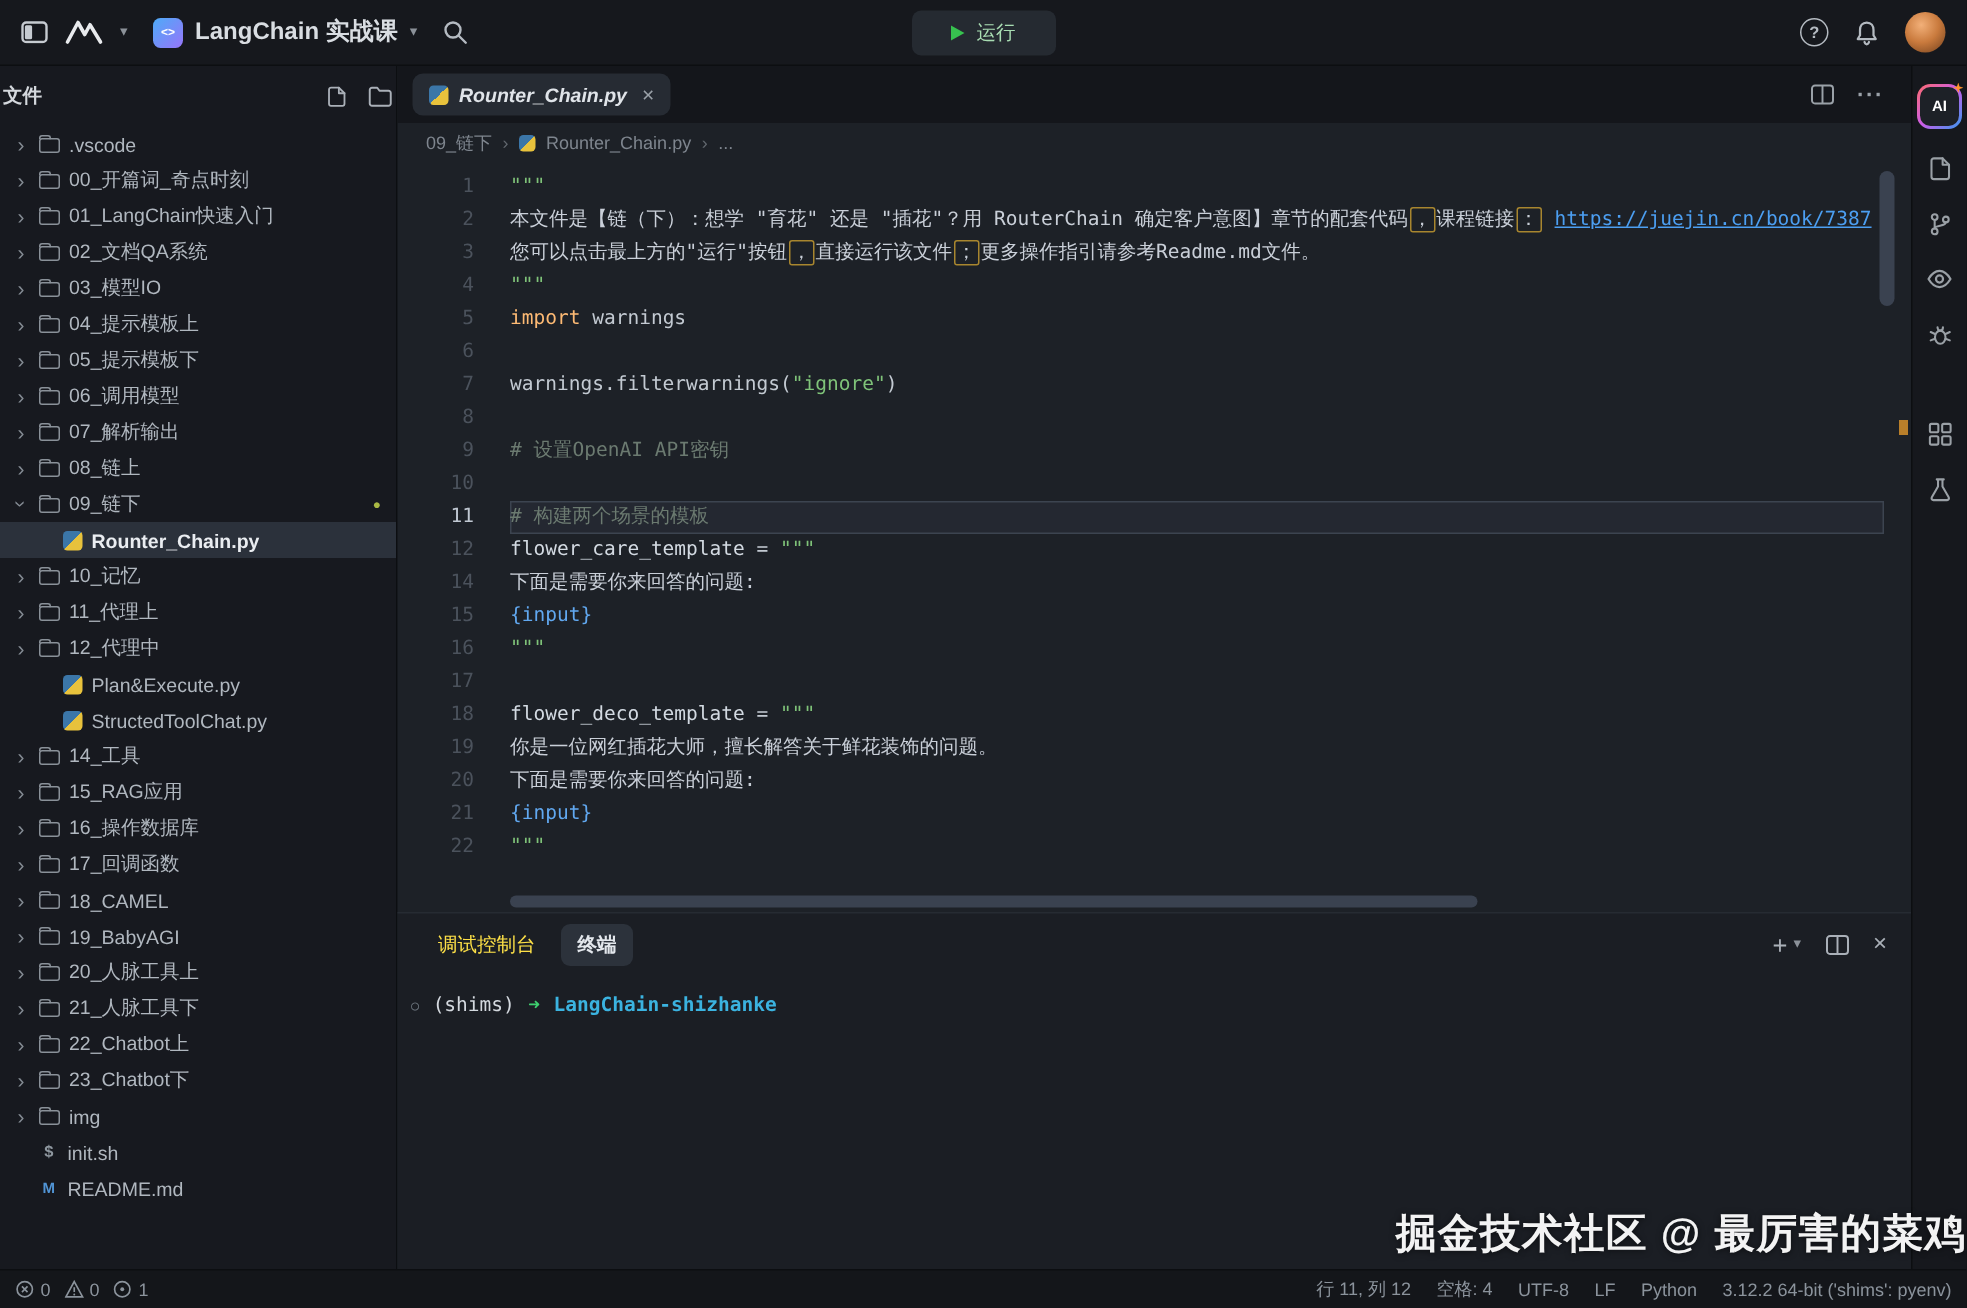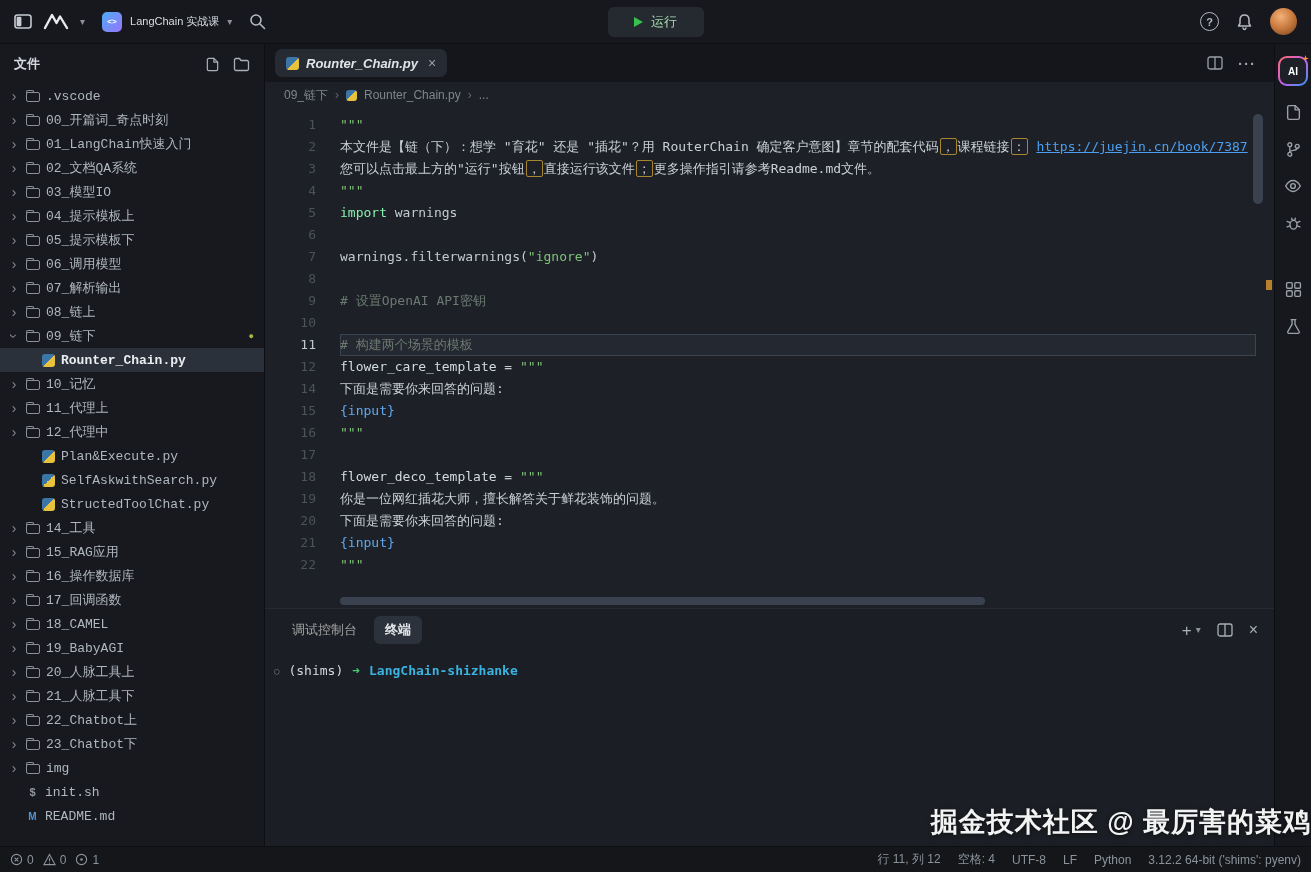--- a/index.html
+++ b/index.html
@@ -9,56 +9,56 @@
 
   
   .titlebar{height:44px;flex:none;background:#16181d;border-bottom:1px solid #0c0e11;
     display:flex;align-items:center;padding:0 14px;position:relative;z-index:5;}
   .tb-left{display:flex;align-items:center;gap:11px;}
   .icon-btn{display:flex;align-items:center;justify-content:center;cursor:pointer;background:none;border:none;}
   .ws-chip{display:flex;align-items:center;gap:8px;padding:4px 6px;border-radius:6px;cursor:pointer;}
   .ws-icon{width:20px;height:20px;border-radius:5px;background:linear-gradient(135deg,#4dabf7,#9775fa);
     display:flex;align-items:center;justify-content:center;color:#fff;font-size:8px;font-weight:700;}
   .ws-icon::before{content:"<>";}
-  .ws-name{color:#d9dde2;font-size:11px;font-weight:400;}
+  .ws-name{color:#d9dde2;font-size:16px;font-weight:700;}
   .chev-glyph{color:#8b9199;font-size:10px;line-height:1;}
   .run-btn{position:absolute;left:50%;transform:translateX(-50%);top:7px;height:30px;min-width:96px;
     background:#252a31;border-radius:6px;display:flex;align-items:center;justify-content:center;gap:8px;
     padding:0 20px;cursor:pointer;border:none;}
   .play-tri{width:0;height:0;border-left:9px solid #37c24f;border-top:5.5px solid transparent;border-bottom:5.5px solid transparent;}
   .run-label{color:#a8dcb2;font-size:13px;}
   .tb-right{margin-left:auto;display:flex;align-items:center;gap:17px;}
   .help-badge{width:19px;height:19px;border-radius:50%;border:1.5px solid #b4bac1;color:#b4bac1;
     font-size:11px;display:flex;align-items:center;justify-content:center;font-weight:700;}
   .help-badge::before{content:"?";}
   .avatar{width:27px;height:27px;border-radius:50%;
     background:radial-gradient(circle at 40% 32%,#f2b079 0%,#c97a3d 48%,#6f3f1d 100%);}
 
   
   .main{flex:1;display:flex;min-height:0;}
 
   
   .sidebar{width:265px;flex:none;background:#17191f;border-right:1px solid #0c0e11;display:flex;flex-direction:column;overflow:hidden;}
-  .sidebar-header{height:40px;flex:none;display:flex;align-items:center;justify-content:space-between;padding:0 14px;}
+  .sidebar-header{height:40px;flex:none;display:flex;align-items:center;justify-content:space-between;padding:0 2px;}
   .sidebar-title{font-size:13px;font-weight:700;color:#d4d8dd;}
   .sidebar-actions{display:flex;gap:13px;align-items:center;}
   #file-tree{flex:1;overflow:hidden;font-size:13px;}
   .tree-row{height:24px;display:flex;align-items:center;gap:6px;color:#b0b7bf;cursor:pointer;padding-right:10px;}
   .tree-row.selected{background:#2b313b;color:#eaedf1;font-weight:600;}
   .chev{color:#848b93;font-size:14px;width:12px;flex:none;display:inline-flex;justify-content:center;line-height:1;}
   .chev.open{transform:rotate(90deg);}
   .chev.hide{visibility:hidden;}
   .ic-folder{width:14px;height:10px;flex:none;border:1px solid #8a9199;border-radius:2px;position:relative;margin-top:2px;}
   .ic-folder::before{content:"";position:absolute;top:-3.5px;left:-1px;width:6px;height:2.5px;
     border:1px solid #8a9199;border-bottom:none;border-radius:2px 2px 0 0;}
   .ic-py{width:13px;height:13px;flex:none;border-radius:3px;background:linear-gradient(135deg,#3b76a8 0 50%,#e8c23c 50% 100%);}
   .ic-py.small{width:11px;height:11px;}
   .ic-sh{width:13px;flex:none;text-align:center;color:#8e979f;font-weight:700;font-size:11px;}
   .ic-md{width:13px;flex:none;text-align:center;color:#5195d6;font-weight:700;font-size:10px;}
-  .tree-label{white-space:nowrap;overflow:hidden;font-family:Liberation Mono, monospace;}
+  .tree-label{white-space:nowrap;overflow:hidden;}
   .mod-dot{margin-left:auto;color:#aab944;font-size:9px;}
 
   
   .editor-col{flex:1;min-width:0;display:flex;flex-direction:column;background:#1d2127;}
   .tabbar{height:38px;flex:none;background:#14161b;display:flex;align-items:center;justify-content:space-between;padding:0 10px;}
   .tab{height:28px;background:#262b33;border-radius:7px;display:flex;align-items:center;gap:7px;padding:0 11px;cursor:pointer;}
   .tab-label{color:#e0e4e9;font-size:13px;font-style:italic;font-weight:600;white-space:nowrap;}
   .tab-close{color:#9aa1a8;font-size:14px;margin-left:3px;}
   .tab-actions{display:flex;align-items:center;gap:15px;color:#9aa1a8;padding-right:8px;}
   .more-glyph{color:#9aa1a8;font-size:15px;letter-spacing:1px;font-weight:700;}
@@ -71,36 +71,36 @@
   .code-area{flex:none;height:500px;position:relative;overflow:hidden;
     font-family:"DejaVu Sans Mono","Liberation Mono",monospace;font-size:13px;padding-top:6px;}
   .code-line{display:flex;height:22px;line-height:22px;}
   .ln{width:51px;flex:none;text-align:right;color:#4b525c;user-select:none;}
   .lc{flex:1;min-width:0;margin-left:24px;margin-right:18px;white-space:pre;overflow:hidden;}
   .code-line.current .ln{color:#c0c8d2;}
   .code-line.current .lc{background:rgba(100,112,134,0.10);box-shadow:inset 0 0 0 1px #3c4450;}
   .tk-str{color:#7fc379}
   .tk-txt{color:#c9cfd8}
   .tk-cmt{color:#6b7a70}
-  .tk-kw{color:#86efac}
+  .tk-kw{color:#fdba74}
   .tk-pln{color:#c3cad2}
   .tk-var{color:#d3dae2}
   .tk-ph{color:#61a8f0}
   .tk-lnk{color:#4c9ff2;text-decoration:underline}
   .tk-box{color:#c9cfd8;border:1px solid #a8862f;border-radius:2px;padding:0 1px;margin:0 1px;}
   .hscroll{position:absolute;left:75px;bottom:3px;height:8px;right:24px;}
   .hscroll-thumb{width:645px;height:8px;background:#3a4250;border-radius:4px;}
   .vscroll{position:absolute;top:4px;right:11px;width:10px;bottom:14px;}
   .vscroll-thumb{width:10px;height:90px;margin-top:2px;background:#3a4250;border-radius:5px;}
   .ruler-mark{position:absolute;right:2px;top:172px;width:6px;height:10px;background:#b97f2a;}
 
   
   .panel{flex:1;min-height:0;background:#1b1e24;border-top:1px solid #262b32;display:flex;flex-direction:column;}
   .panel-header{height:42px;flex:none;display:flex;align-items:center;gap:6px;padding:0 16px;}
-  .panel-tab{font-size:13px;color:#a3a3a3;padding:5px 11px;border-radius:6px;cursor:pointer;white-space:nowrap;}
+  .panel-tab{font-size:13px;color:#fde047;padding:5px 11px;border-radius:6px;cursor:pointer;white-space:nowrap;}
   .panel-tab.active{background:#2c323b;color:#e3e7ec;font-weight:600;}
   .panel-actions{margin-left:auto;display:flex;align-items:center;gap:16px;color:#aab0b8;}
   .plus-glyph{font-size:17px;line-height:1;color:#aab0b8;}
   .x-glyph{font-size:16px;line-height:1;color:#aab0b8;}
   .terminal{flex:1;padding:12px 16px 0 16px;font-family:"DejaVu Sans Mono","Liberation Mono",monospace;font-size:13px;}
   .term-line{display:flex;align-items:center;gap:9px;}
   .term-circle{color:#6f7880;font-size:9px;margin-left:-7px;}
   .term-venv{color:#d4d9df;}
   .term-arrow{color:#3ecf6f;font-weight:700;}
   .term-dir{color:#3bb3e0;font-weight:600;}
@@ -279,25 +279,20 @@
             <span class="tree-label">12_代理中</span>
           </div>
           <div class="tree-row" style="padding-left: 24px;">
             <span class="chev hide">›</span>
             <span class="ic-py"></span>
             <span class="tree-label">Plan&amp;Execute.py</span>
           </div>
           <div class="tree-row" style="padding-left: 24px;">
             <span class="chev hide">›</span>
             <span class="ic-py"></span>
-            <span class="tree-label">SelfAskwithSearch.py</span>
-          </div>
-          <div class="tree-row" style="padding-left: 24px;">
-            <span class="chev hide">›</span>
-            <span class="ic-py"></span>
             <span class="tree-label">StructedToolChat.py</span>
           </div>
           <div class="tree-row" style="padding-left: 8px;">
             <span class="chev">›</span>
             <span class="ic-folder"></span>
             <span class="tree-label">14_工具</span>
           </div>
           <div class="tree-row" style="padding-left: 8px;">
             <span class="chev">›</span>
             <span class="ic-folder"></span>

